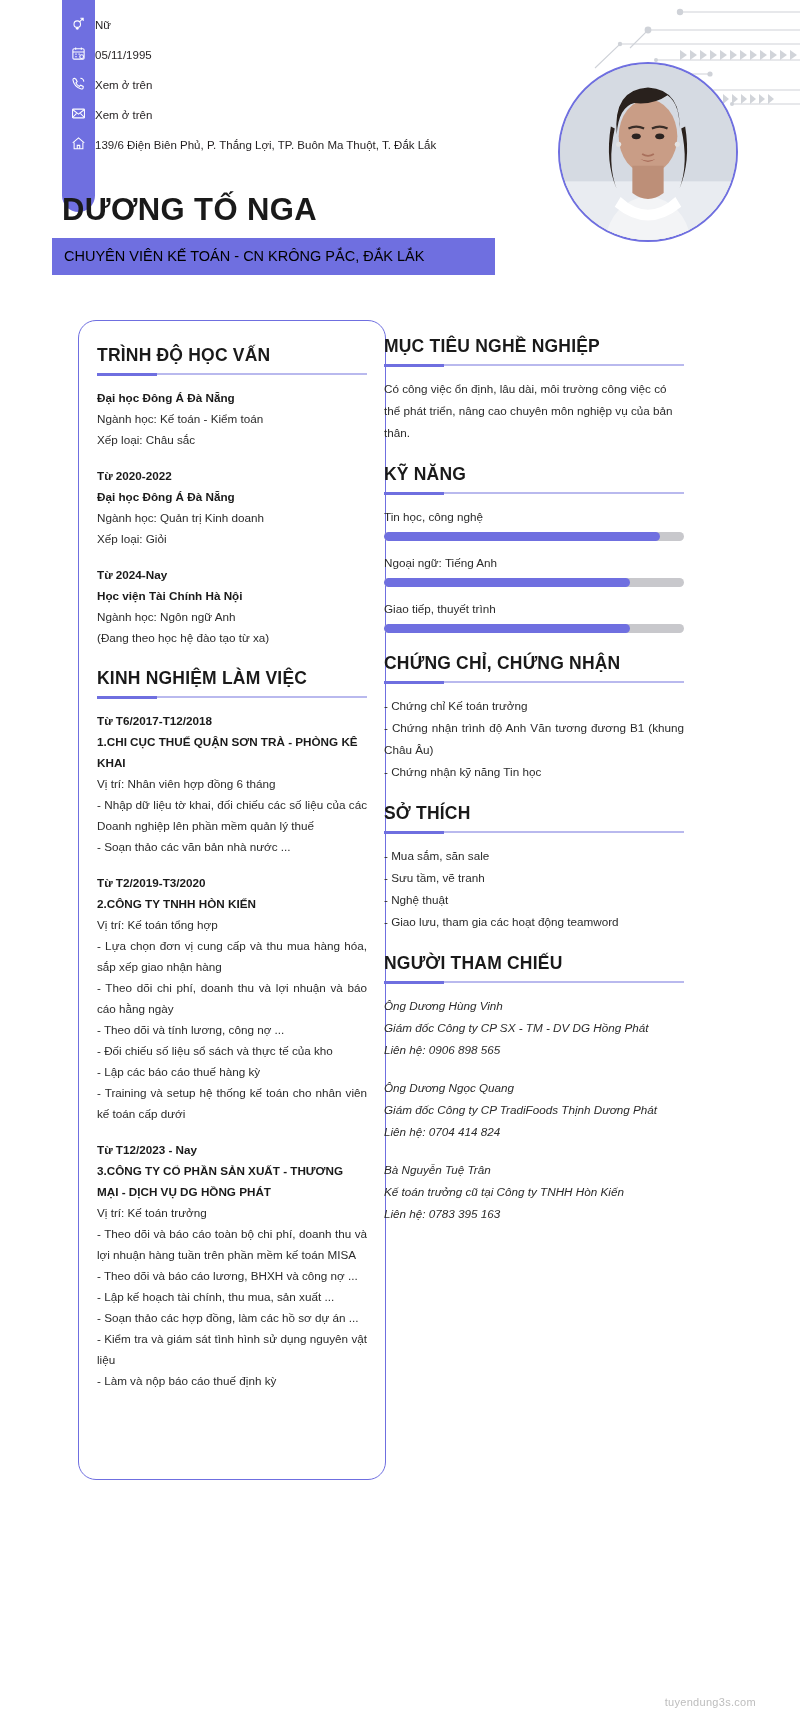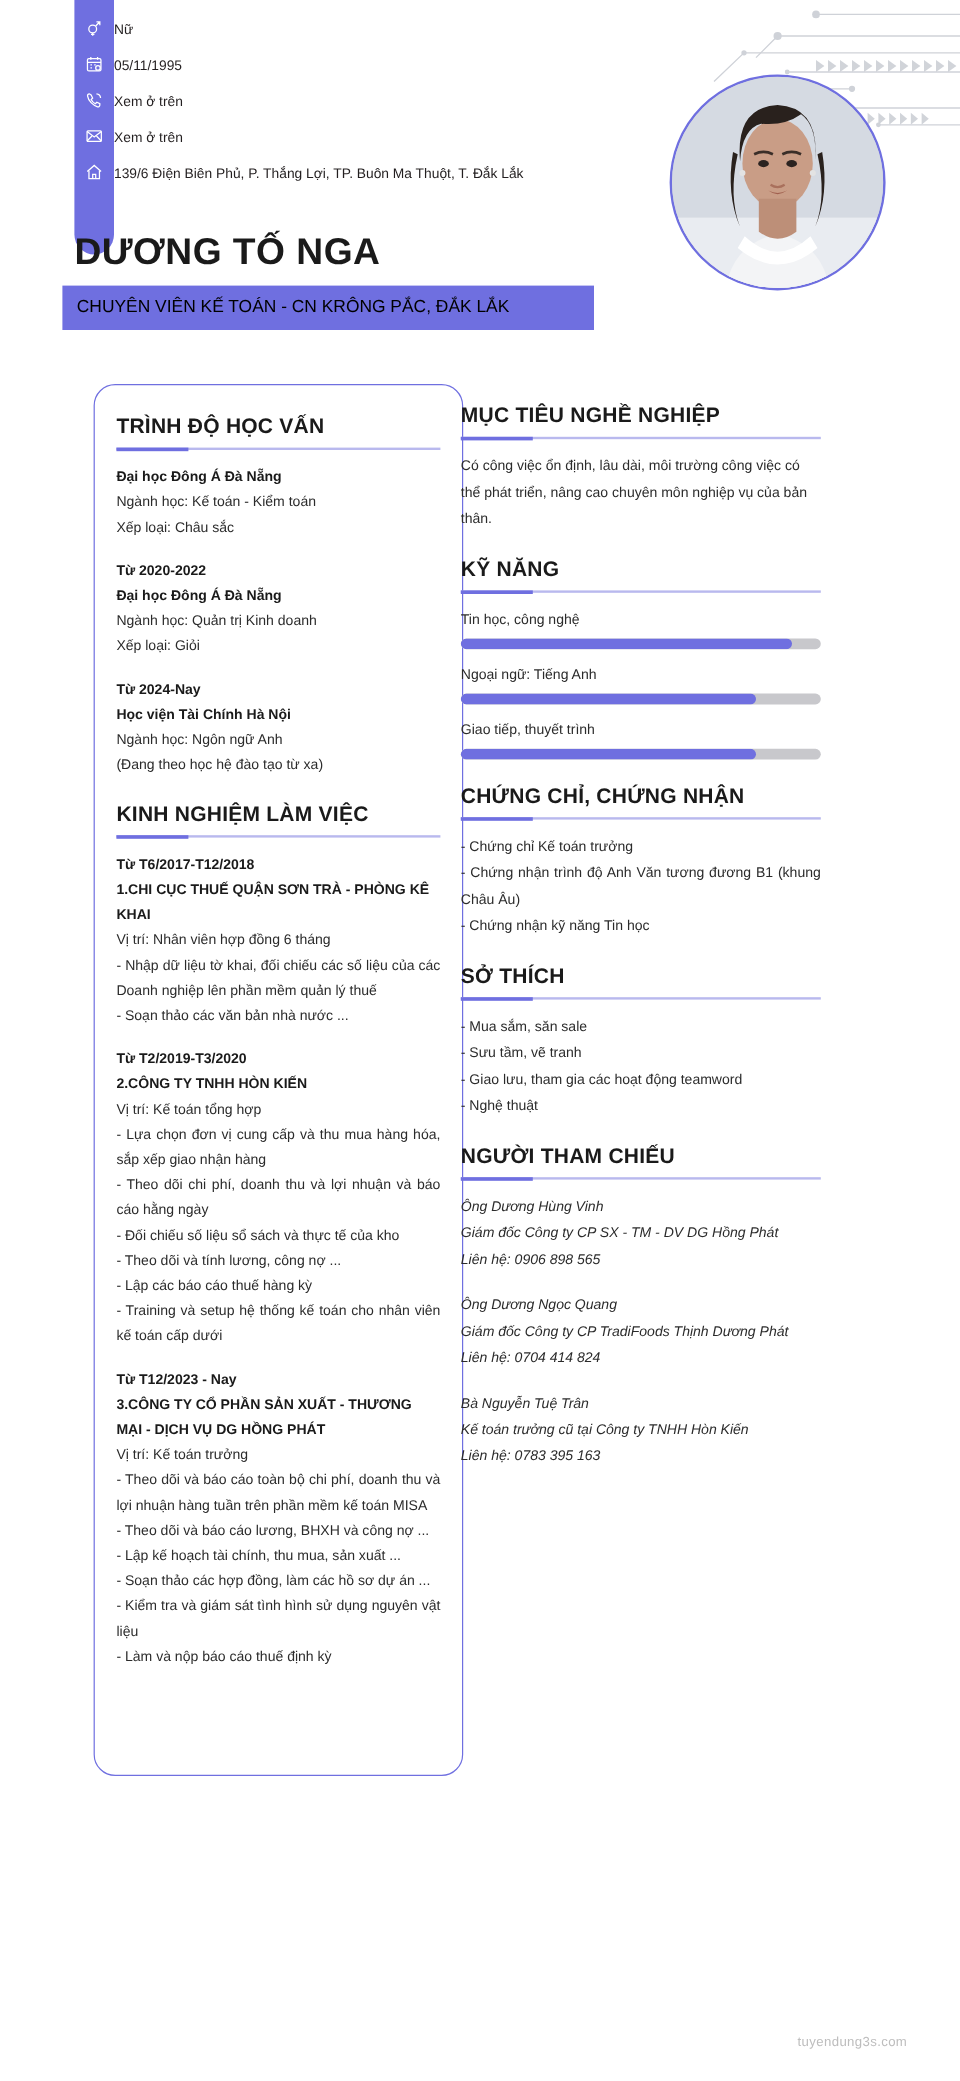--- a/index.html
+++ b/index.html
@@ -349,22 +349,22 @@
         <div class="b-line justify">- Nhập dữ liệu tờ khai, đối chiếu các số liệu của các Doanh nghiệp lên phần mềm quản lý thuế</div>
         <div class="b-line"> - Soạn thảo các văn bản nhà nước ...</div>
       </div>
 
       <div class="block">
         <div class="b-date">Từ T2/2019-T3/2020</div>
         <div class="b-org">2.CÔNG TY TNHH HÒN KIẾN</div>
         <div class="b-line">Vị trí: Kế toán tổng hợp</div>
         <div class="b-line justify">- Lựa chọn đơn vị cung cấp và thu mua hàng hóa, sắp xếp giao nhận hàng</div>
         <div class="b-line justify">- Theo dõi chi phí, doanh thu và lợi nhuận và báo cáo hằng ngày</div>
+        <div class="b-line">- Theo dõi và tính lương, công nợ ...</div>
         <div class="b-line">- Đối chiếu số liệu sổ sách và thực tế của kho</div>
-        <div class="b-line">- Theo dõi và tính lương, công nợ ...</div>
         <div class="b-line">- Lập các báo cáo thuế hàng kỳ</div>
         <div class="b-line justify">- Training và setup hệ thống kế toán cho nhân viên kế toán cấp dưới</div>
       </div>
 
       <div class="block">
         <div class="b-date">Từ T12/2023 - Nay</div>
         <div class="b-org justify">3.CÔNG TY CỔ PHẦN SẢN XUẤT - THƯƠNG MẠI - DỊCH VỤ DG HỒNG PHÁT</div>
         <div class="b-line">Vị trí: Kế toán trưởng</div>
         <div class="b-line justify">- Theo dõi và báo cáo toàn bộ chi phí, doanh thu và lợi nhuận hàng tuần trên phần mềm kế toán MISA</div>
         <div class="b-line justify">- Theo dõi và báo cáo lương, BHXH và công nợ ...</div>
@@ -417,22 +417,22 @@
       <div class="r-item">- Chứng chỉ Kế toán trưởng</div>
       <div class="r-item justify">- Chứng nhận trình độ Anh Văn tương đương B1 (khung Châu Âu)</div>
       <div class="r-item">- Chứng nhận kỹ năng Tin học</div>
     </div>
 
     <div class="r-sec">
       <div class="sec-title">SỞ THÍCH</div>
       <div class="sec-rule"></div>
       <div class="r-item">- Mua sắm, săn sale</div>
       <div class="r-item">- Sưu tầm, vẽ tranh</div>
+      <div class="r-item">- Nghệ thuật</div>
       <div class="r-item">- Giao lưu, tham gia các hoạt động teamword</div>
-      <div class="r-item">- Nghệ thuật</div>
     </div>
 
     <div class="r-sec">
       <div class="sec-title">NGƯỜI THAM CHIẾU</div>
       <div class="sec-rule"></div>
 
       <div class="ref-group">
         <div class="ref-line">Ông Dương Hùng Vinh</div>
         <div class="ref-line">Giám đốc Công ty CP SX - TM - DV DG Hồng Phát</div>
         <div class="ref-line">Liên hệ: 0906 898 565</div>

